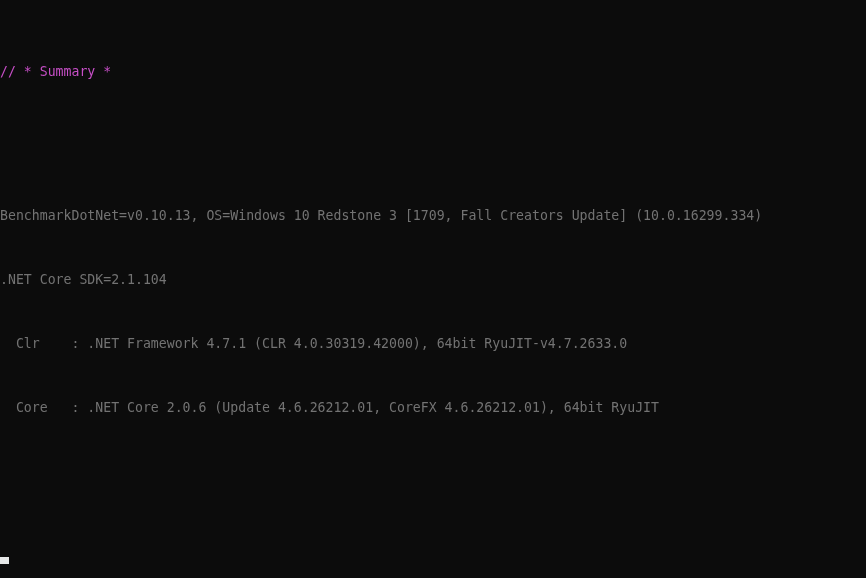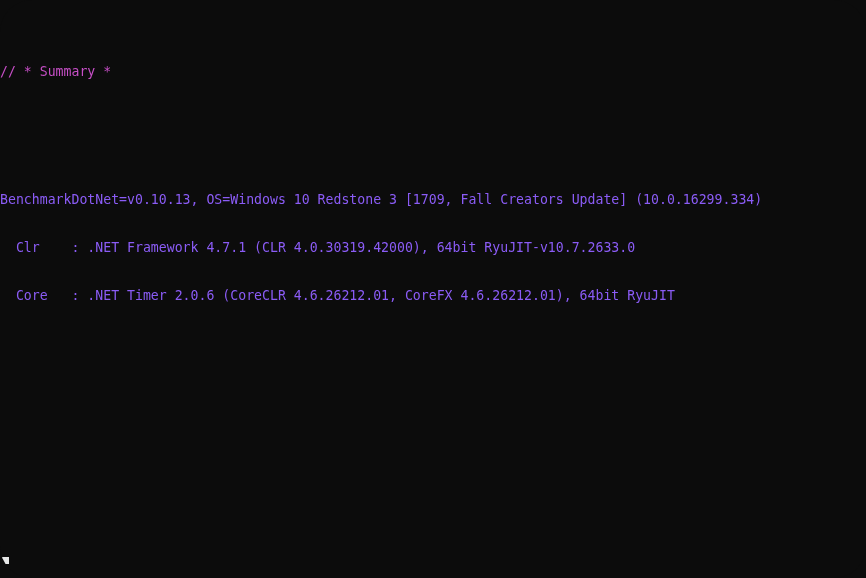--- a/index.html
+++ b/index.html
@@ -12,29 +12,28 @@
     width: 866px;
     height: 578px;
     background: #0c0c0c;
     overflow: hidden;
     font-family: "DejaVu Sans Mono", "Liberation Mono", monospace;
     font-size: 13.2px;
     line-height: 16px;
     letter-spacing: 0px;
     white-space: pre;
     padding: 0;
-    border-radius: 32px;
   }
   .line {
     height: 16px;
     white-space: pre;
     font-family: "DejaVu Sans Mono", "Liberation Mono", monospace;
   }
   .magenta { color: #c74fc7; }
-  .gold    { color: #8b5cf6; }
+  .gold    { color: #737373; margin-top: 16px; }
   .blank   { height: 16px; }
   #cursor {
     position: absolute;
     left: 0px;
     top: 557px;
     width: 9px;
     height: 7px;
     background: #e6e8e8;
   }
 </style>
@@ -42,22 +41,23 @@
 <body>
 
 <div id="console">
 
   
   <div class="line magenta">// * Summary *</div>
   <div class="line blank"></div>
 
   
   <div class="line gold">BenchmarkDotNet=v0.10.13, OS=Windows 10 Redstone 3 [1709, Fall Creators Update] (10.0.16299.334)</div>
-  <div class="line gold">  Clr    : .NET Framework 4.7.1 (CLR 4.0.30319.42000), 64bit RyuJIT-v10.7.2633.0</div>
-  <div class="line gold">  Core   : .NET Timer 2.0.6 (CoreCLR 4.6.26212.01, CoreFX 4.6.26212.01), 64bit RyuJIT</div>
+  <div class="line gold">.NET Core SDK=2.1.104</div>
+  <div class="line gold">  Clr    : .NET Framework 4.7.1 (CLR 4.0.30319.42000), 64bit RyuJIT-v4.7.2633.0</div>
+  <div class="line gold">  Core   : .NET Core 2.0.6 (Update 4.6.26212.01, CoreFX 4.6.26212.01), 64bit RyuJIT</div>
 
   <div class="line blank"></div>
   
 
   
   
   
   
   
   

